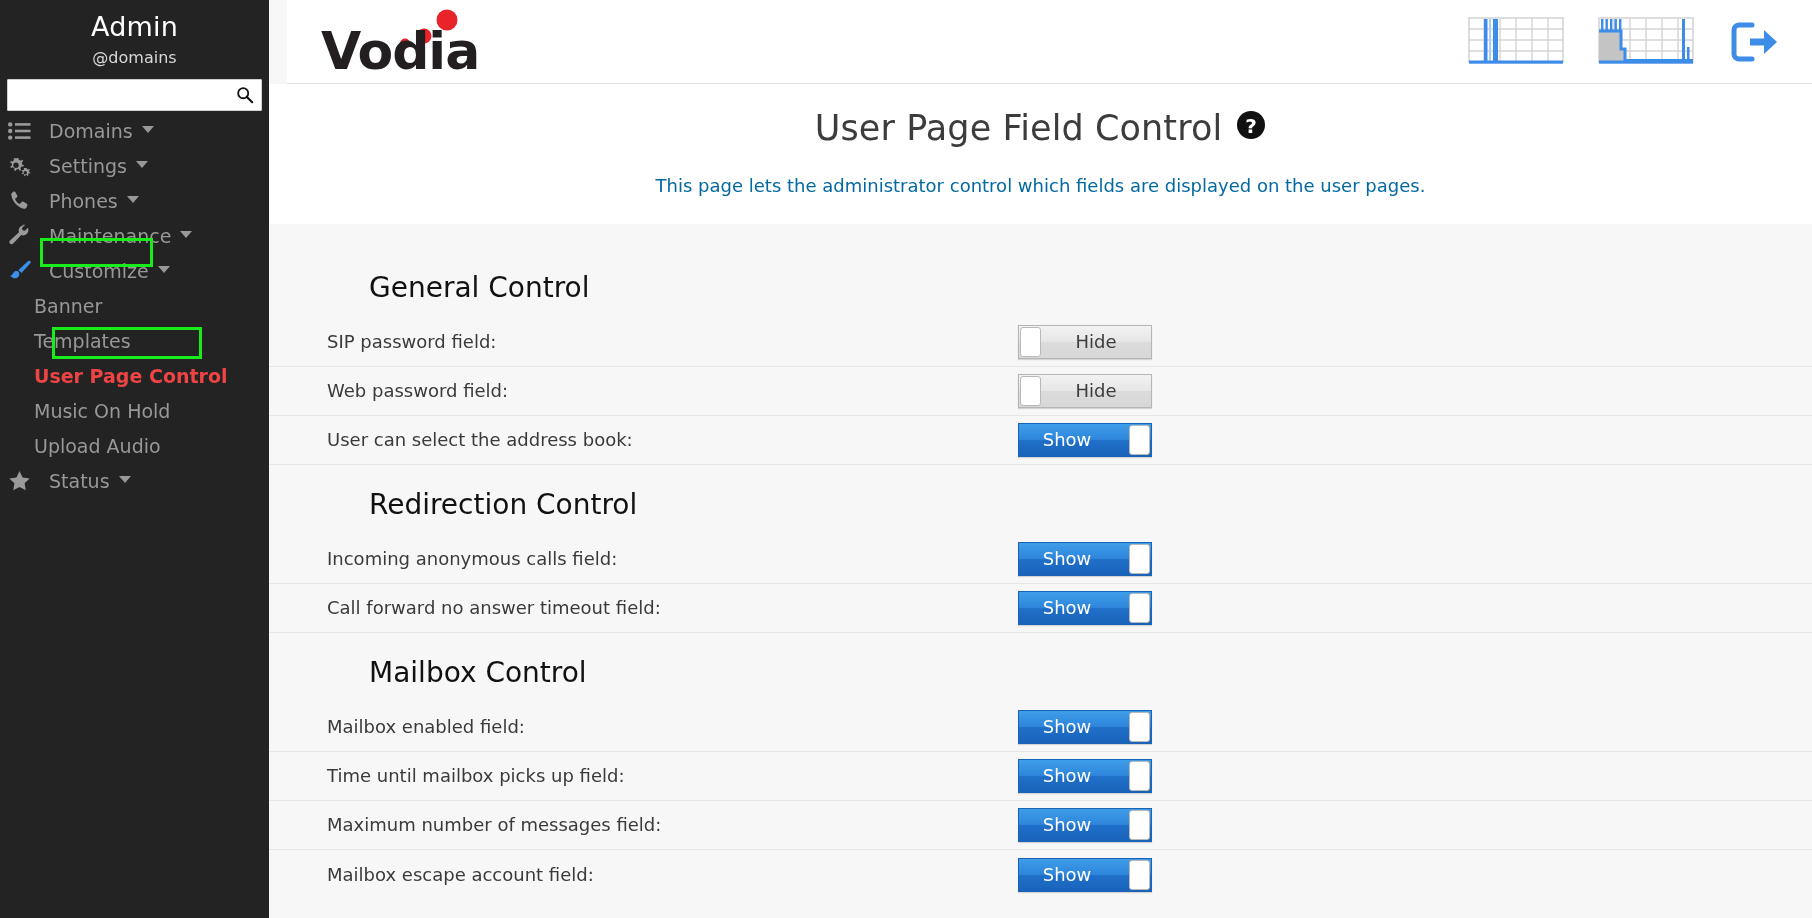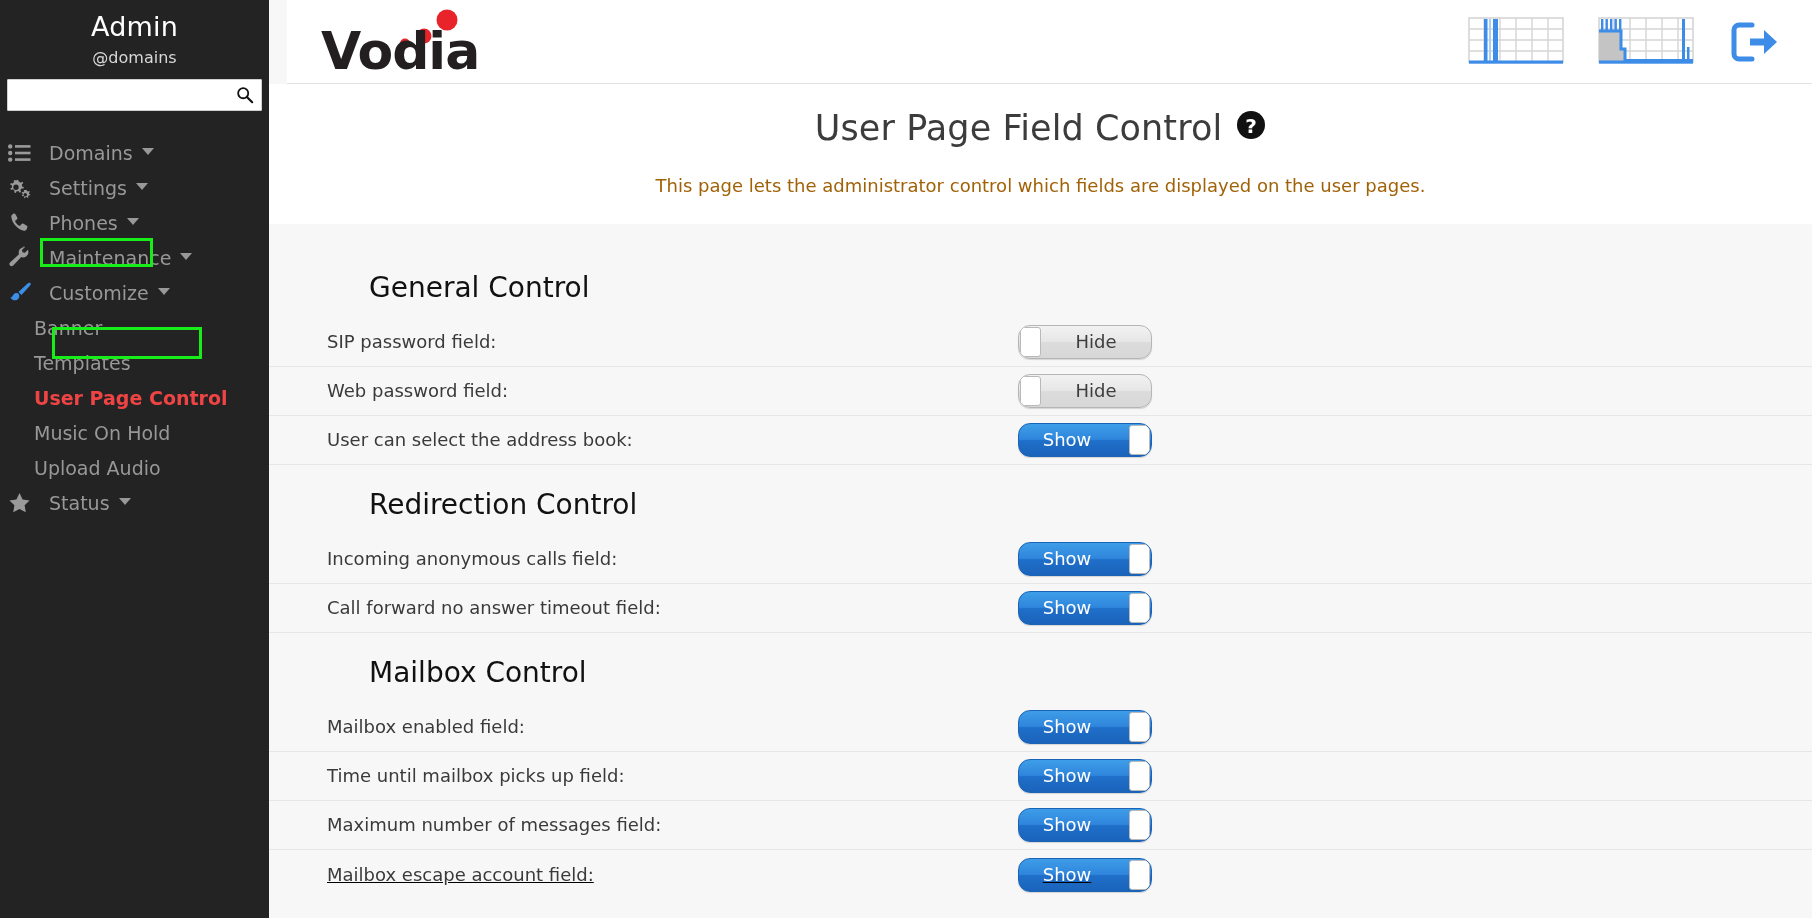--- a/index.html
+++ b/index.html
@@ -68,21 +68,21 @@
   .sb-search-icon {
     position: absolute;
     right: 8px;
     top: 50%;
     transform: translateY(-50%);
     width: 18px;
     height: 18px;
     pointer-events: none;
   }
 
-  .sb-nav { margin-top: 24px; }
+  .sb-nav { margin-top: 2px; }
 
   .sb-item {
     display: flex;
     align-items: center;
     height: 35px;
     padding-left: 8px;
     position: relative;
     cursor: pointer;
   }
   .sb-ico {
@@ -182,21 +182,21 @@
     line-height: 44px;
   }
   #help-icon {
     margin-left: 14px;
     display: inline-block;
     vertical-align: middle;
   }
   #page-subtitle {
     margin-top: 24px;
     font-size: 18px;
-    color: #a16207;
+    color: #0369a1;
     line-height: 24px;
   }
 
   
   #content {
     background: #f7f7f7;
     padding: 46px 0 0 0;
   }
 
   .section-head {
@@ -209,33 +209,33 @@
   }
   .section-head.spaced { padding-top: 22px; }
 
   .row {
     display: flex;
     align-items: center;
     height: 49px;
     border-bottom: 1px solid #e6e6e6;
     padding-left: 58px;
   }
-  .row:last-child { border-bottom: none; text-decoration: underline; }
+  .row:last-child { border-bottom: none; }
   .row-label {
     font-size: 18px;
     color: #3a3a3a;
     width: 690px;
     line-height: 24px;
   }
 
   
   .toggle {
     width: 134px;
     height: 34px;
-    border-radius: 12px;
+    border-radius: 0;
     position: relative;
     cursor: pointer;
     border: 1px solid #b3b3b3;
     display: flex;
     align-items: center;
     box-shadow: 0 1px 1px rgba(0,0,0,.14);
     overflow: hidden;
     user-select: none;
   }
   .toggle .t-label {

